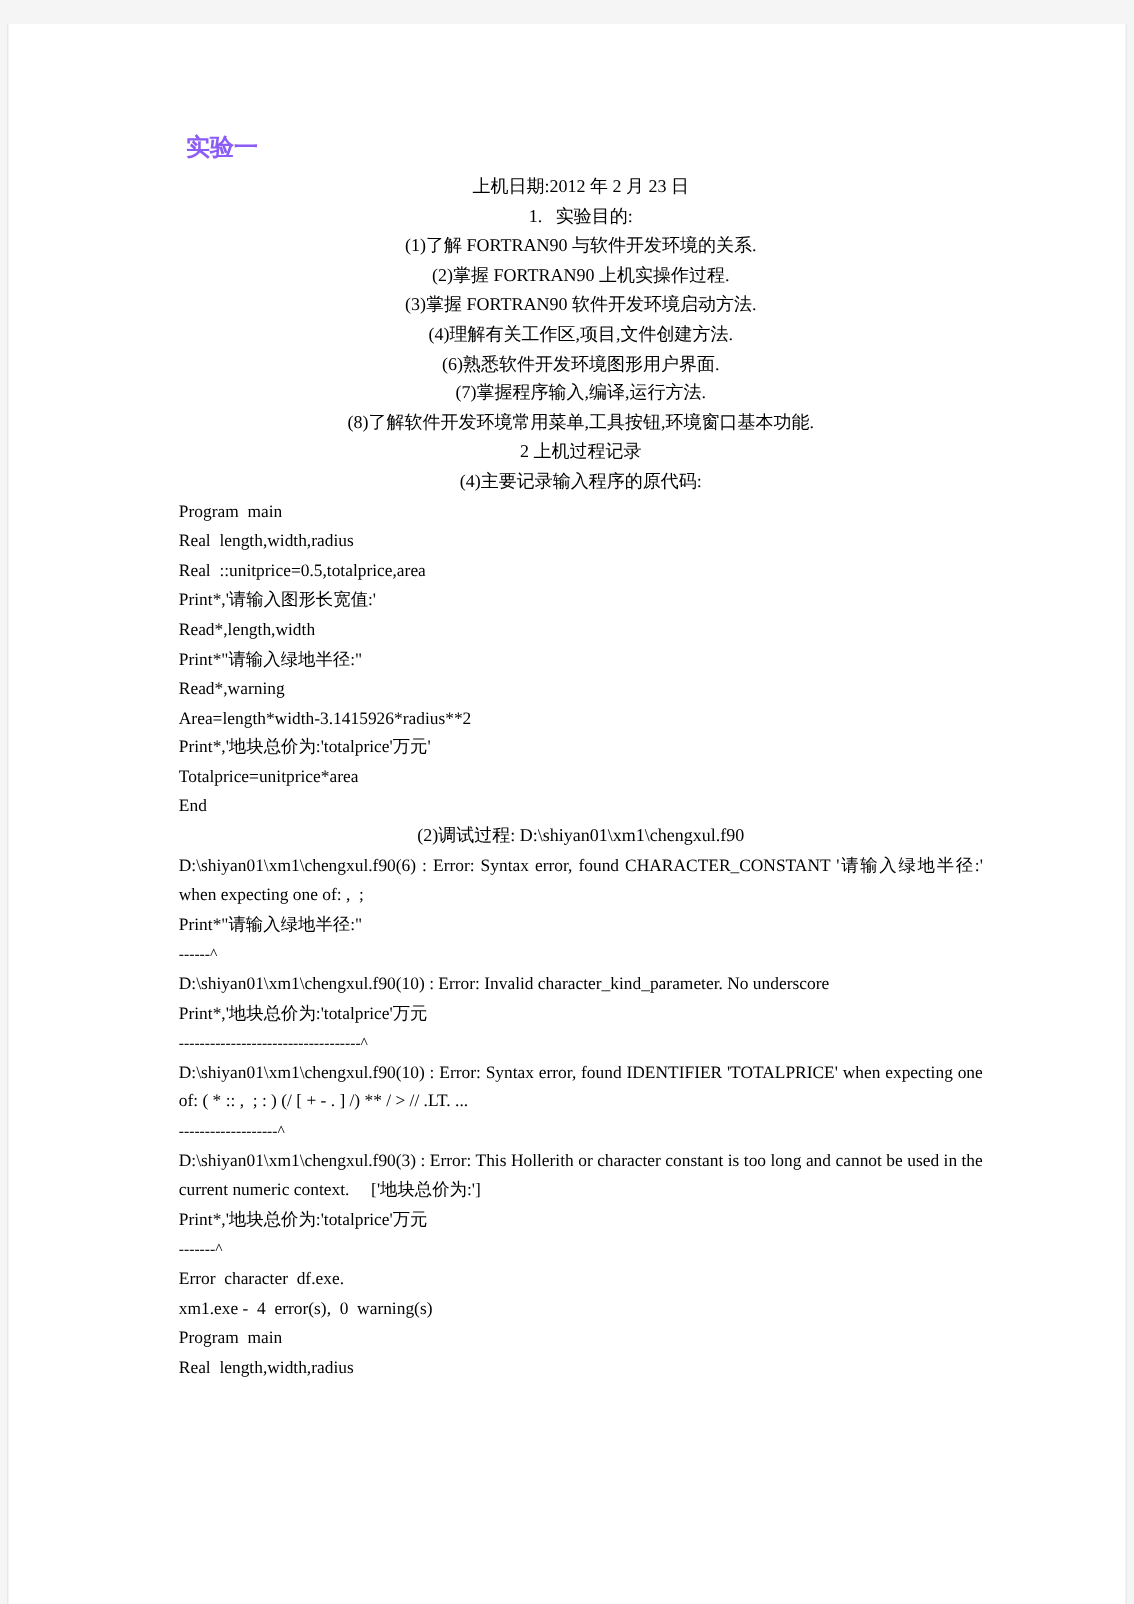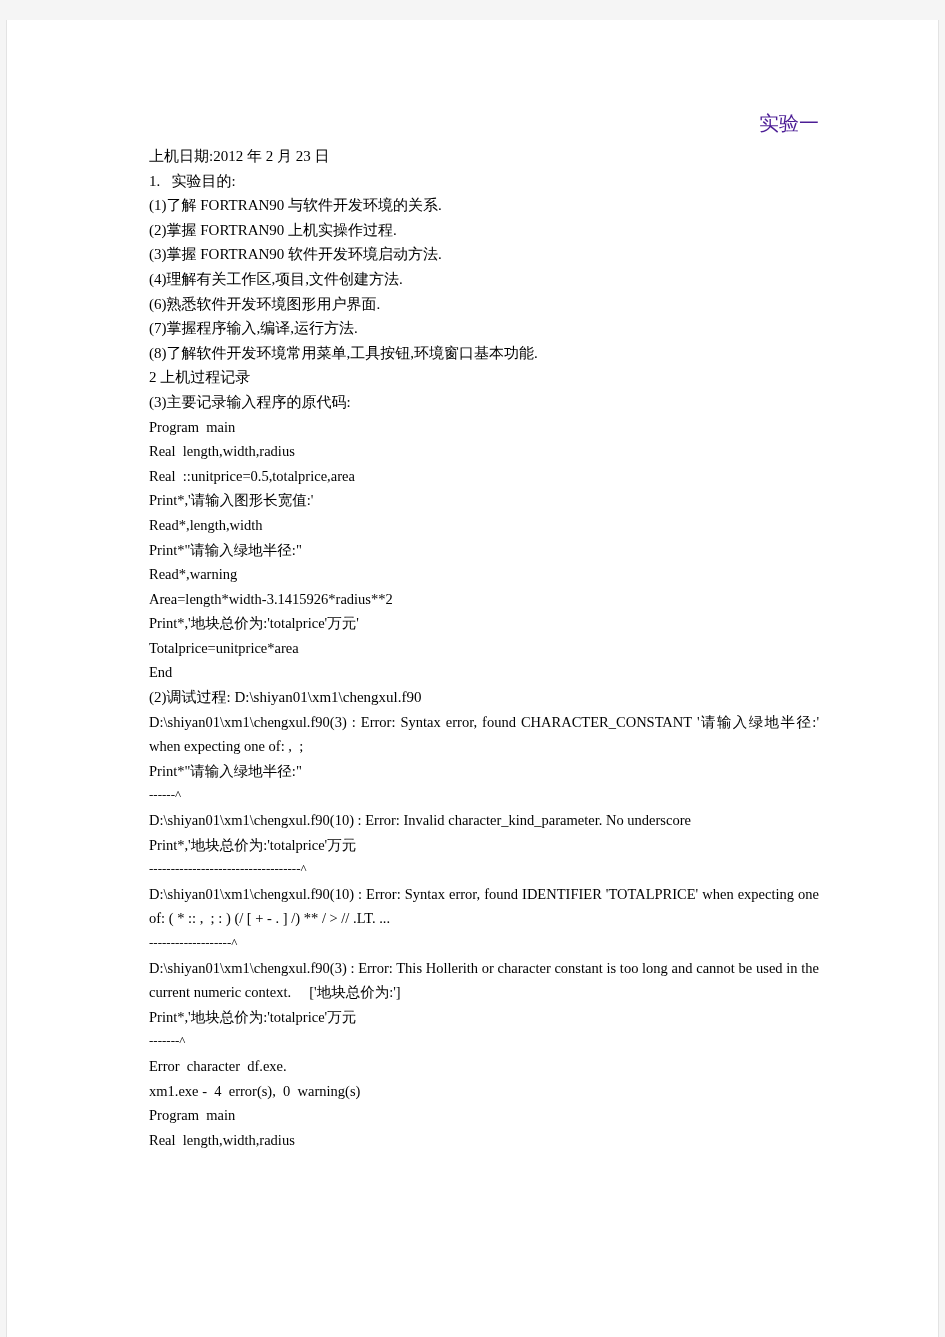--- a/index.html
+++ b/index.html
@@ -27,40 +27,41 @@
   }
   .content {
     position: absolute;
     left: 142px;
     top: 88px;
     width: 670px;
   }
   .doc-title {
     font-size: 20px;
     line-height: 30px;
-    text-align: right;
-    color: #4c1d95;
+    text-align: left;
+    color: #8b5cf6;
     margin: 0 0 6px 0;
-    font-weight: normal;
+    font-weight: bold;
     padding-left: 6px;
   }
   .line {
     font-size: 14.5px;
     line-height: 24.6px;
     color: #000;
     white-space: pre-wrap;
     margin: 0;
   }
   .line.justify {
     text-align: justify;
     text-align-last: left;
     text-justify: inter-word;
   }
   .line.cjk {
     font-size: 15px;
+    text-align: center;
   }
   .marker {
     font-size: 13px;
     line-height: 24.6px;
     letter-spacing: 0px;
     color: #000;
     margin: 0;
     white-space: pre;
   }
   .sect-list .line { }
@@ -82,40 +83,40 @@
       <p class="line cjk">(2)掌握 FORTRAN90 上机实操作过程.</p>
       <p class="line cjk">(3)掌握 FORTRAN90 软件开发环境启动方法.</p>
       <p class="line cjk">(4)理解有关工作区,项目,文件创建方法.</p>
       <p class="line cjk">(6)熟悉软件开发环境图形用户界面.</p>
       <p class="line cjk">(7)掌握程序输入,编译,运行方法.</p>
       <p class="line cjk">(8)了解软件开发环境常用菜单,工具按钮,环境窗口基本功能.</p>
     </div>
 
     <p class="line cjk">2 上机过程记录</p>
 
-    <p class="line cjk">(3)主要记录输入程序的原代码:</p>
+    <p class="line cjk">(4)主要记录输入程序的原代码:</p>
 
     <div class="sect-list">
       <p class="line">Program  main</p>
       <p class="line">Real  length,width,radius</p>
       <p class="line">Real  ::unitprice=0.5,totalprice,area</p>
       <p class="line">Print*,'请输入图形长宽值:'</p>
       <p class="line">Read*,length,width</p>
       <p class="line">Print*"请输入绿地半径:"</p>
       <p class="line">Read*,warning</p>
       <p class="line">Area=length*width-3.1415926*radius**2</p>
       <p class="line">Print*,'地块总价为:'totalprice'万元'</p>
       <p class="line">Totalprice=unitprice*area</p>
       <p class="line">End</p>
     </div>
 
     <p class="line cjk">(2)调试过程: D:\shiyan01\xm1\chengxul.f90</p>
 
     <div class="sect-list">
-      <p class="line justify">D:\shiyan01\xm1\chengxul.f90(3) : Error: Syntax error, found CHARACTER_CONSTANT '请输入绿地半径:' when expecting one of: ,  ;</p>
+      <p class="line justify">D:\shiyan01\xm1\chengxul.f90(6) : Error: Syntax error, found CHARACTER_CONSTANT '请输入绿地半径:' when expecting one of: ,  ;</p>
       <p class="line">Print*"请输入绿地半径:"</p>
       <p class="marker">------^</p>
       <p class="line justify">D:\shiyan01\xm1\chengxul.f90(10) : Error: Invalid character_kind_parameter. No underscore</p>
       <p class="line">Print*,'地块总价为:'totalprice'万元</p>
       <p class="marker">-----------------------------------^</p>
       <p class="line justify">D:\shiyan01\xm1\chengxul.f90(10) : Error: Syntax error, found IDENTIFIER 'TOTALPRICE' when expecting one of: ( * :: ,  ; : ) (/ [ + - . ] /) ** / &gt; // .LT. ...</p>
       <p class="marker">-------------------^</p>
       <p class="line justify">D:\shiyan01\xm1\chengxul.f90(3) : Error: This Hollerith or character constant is too long and cannot be used in the current numeric context.     ['地块总价为:']</p>
       <p class="line">Print*,'地块总价为:'totalprice'万元</p>
       <p class="marker">-------^</p>

